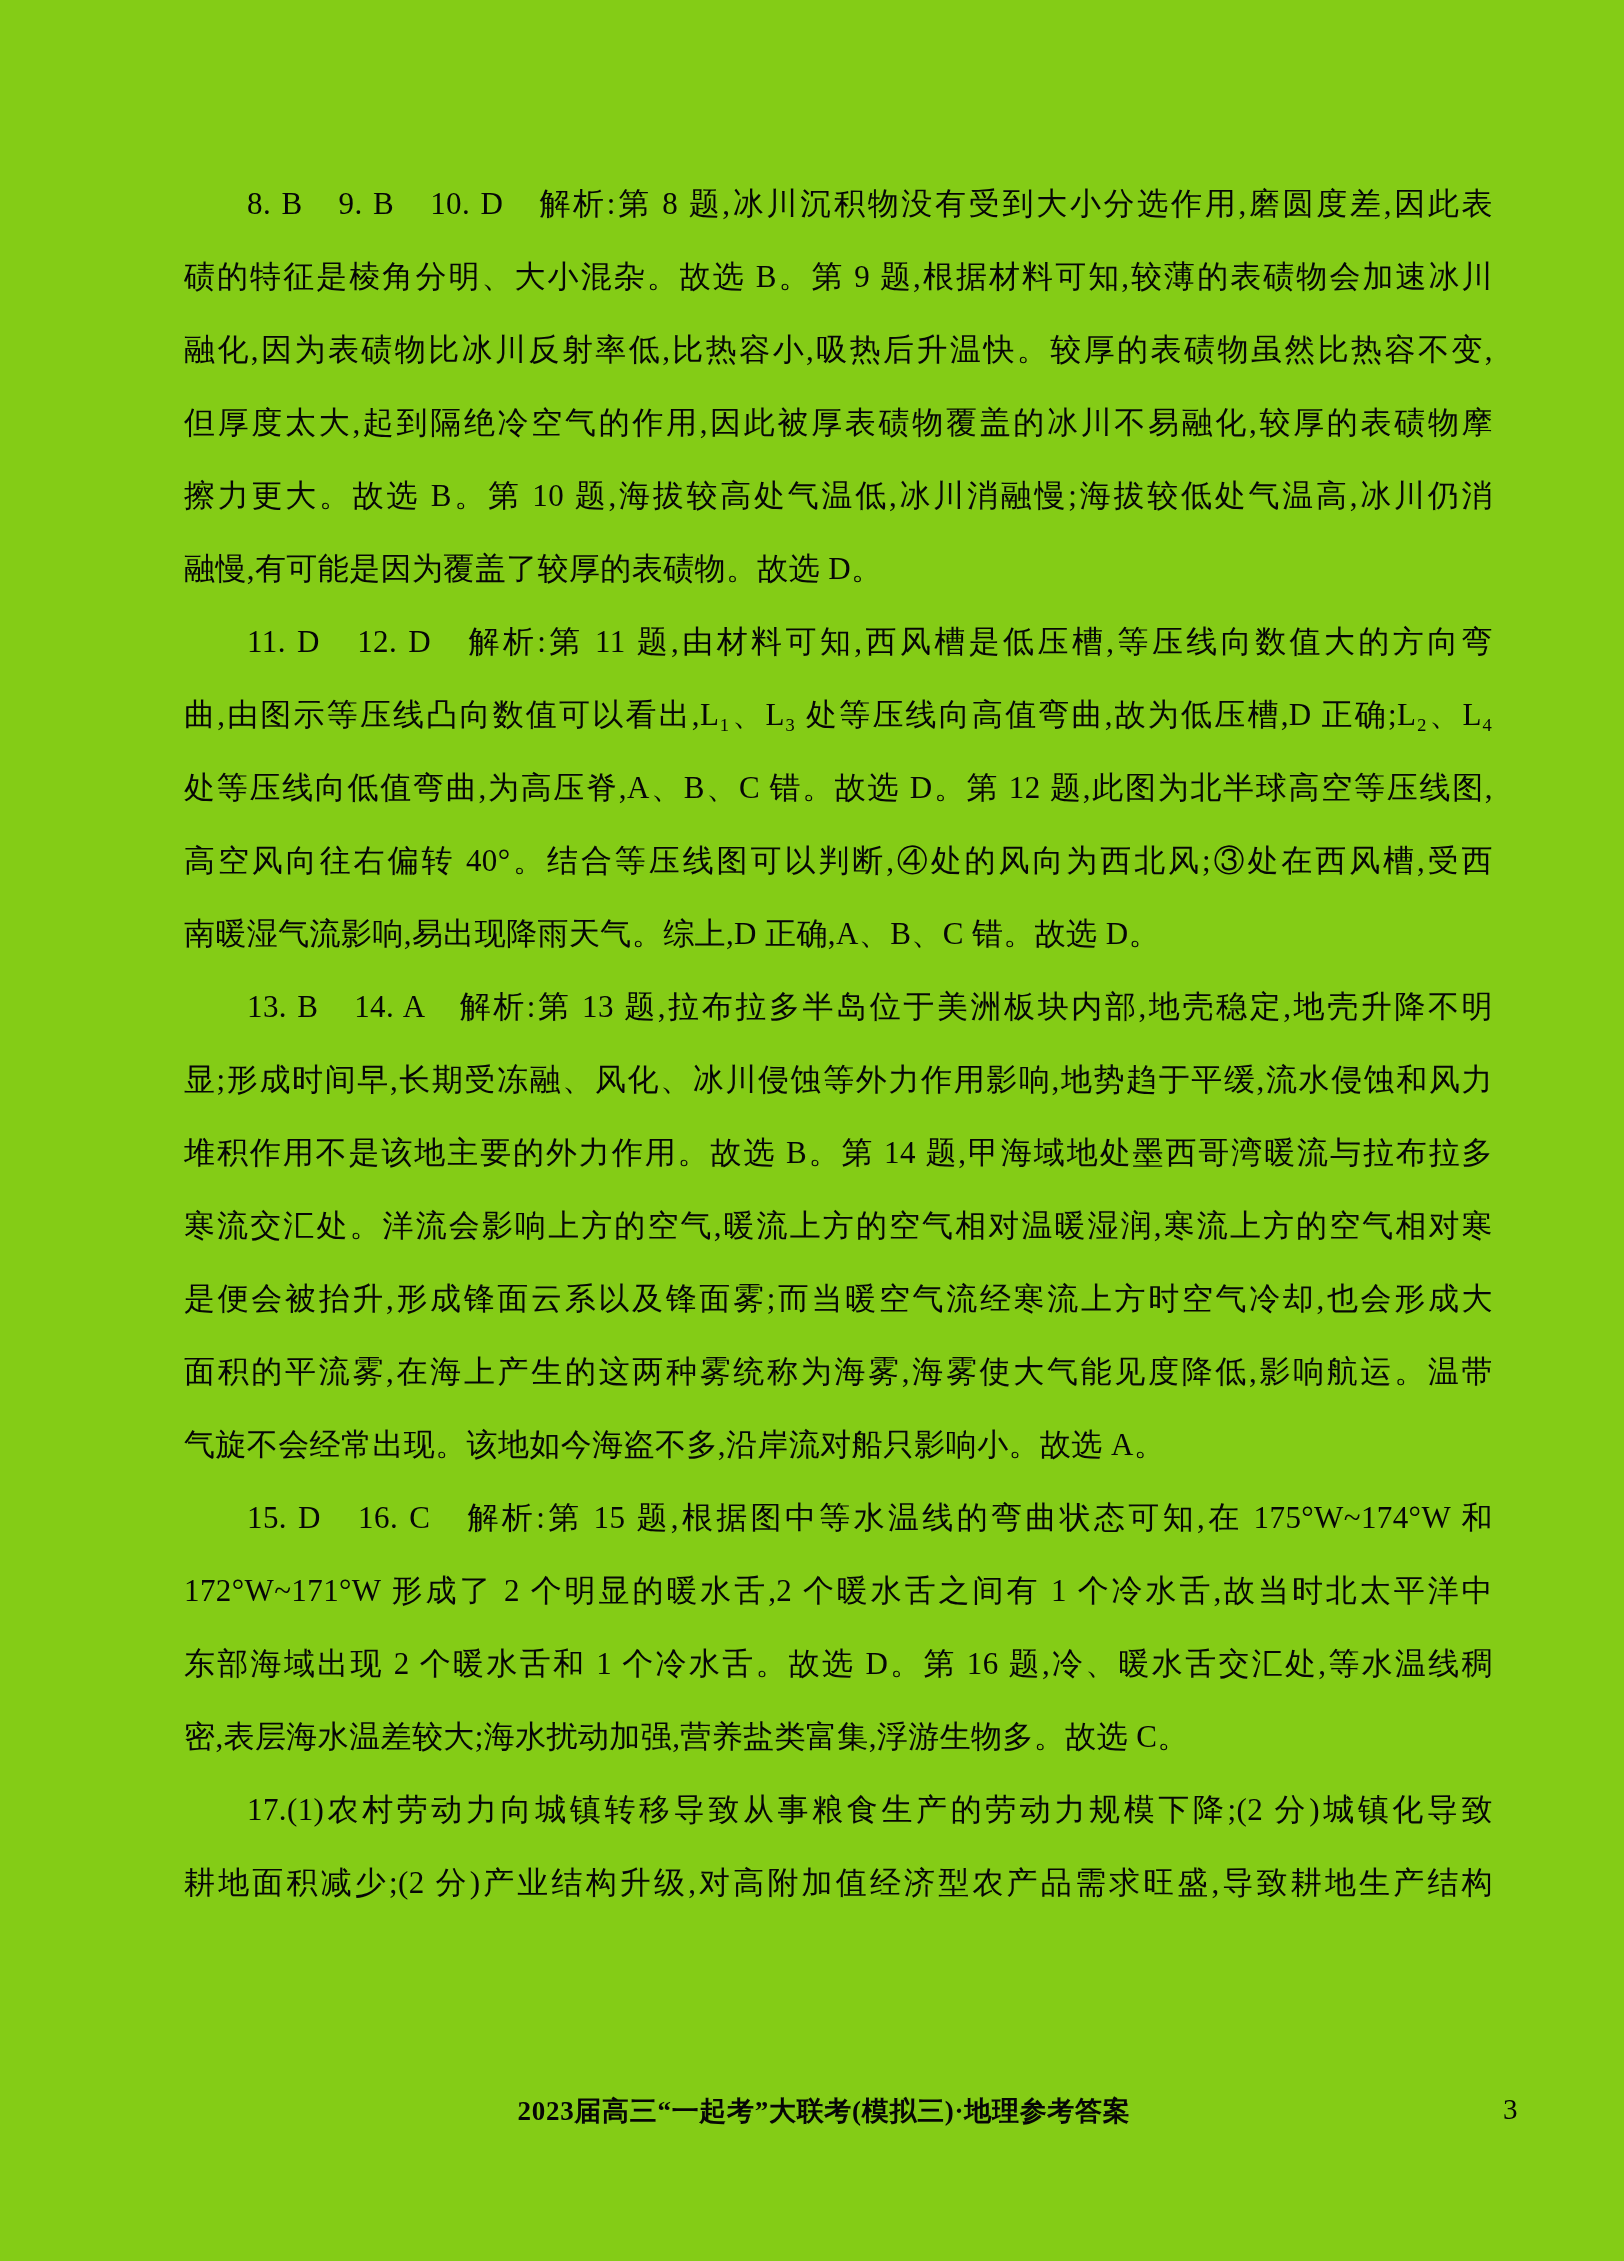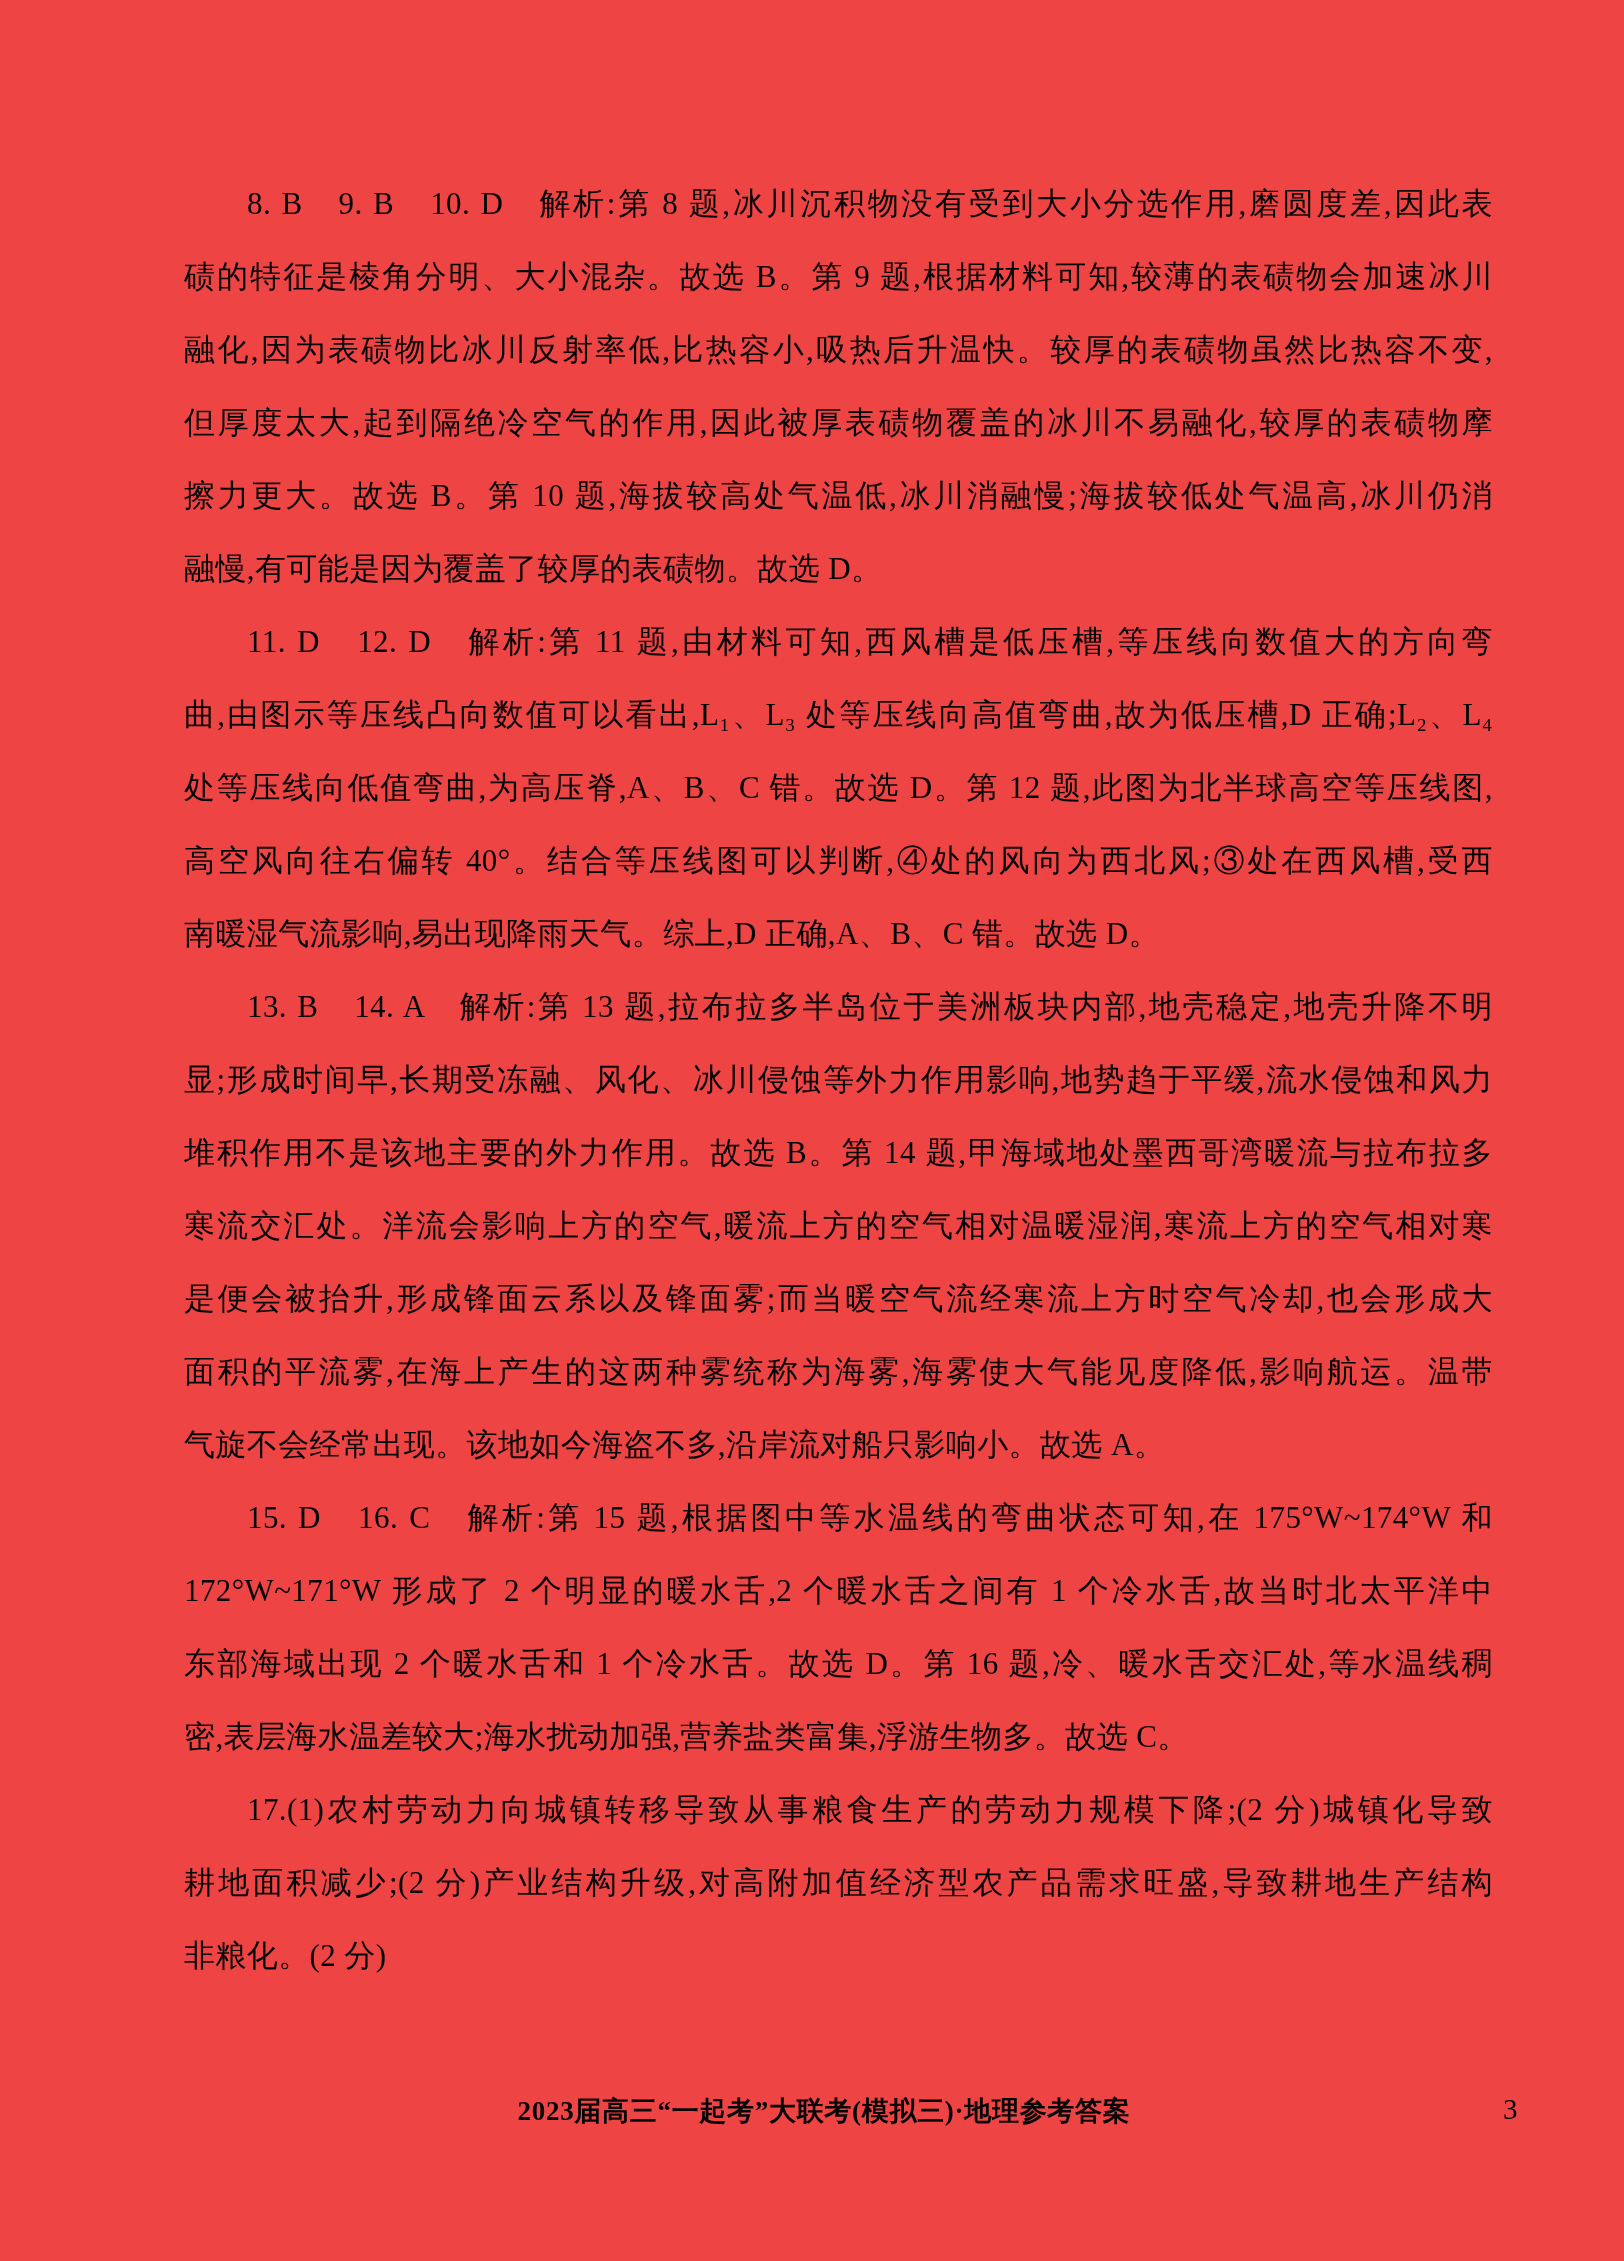--- a/index.html
+++ b/index.html
@@ -4,21 +4,21 @@
 <style>
   html, body {
     margin: 0;
     padding: 0;
     background: #e8e8e8;
   }
   .page {
     position: relative;
     width: 1624px;
     height: 2261px;
-    background: #ef4444;
+    background: #84cc16;
     margin: 0 auto;
     overflow: hidden;
     font-family: "Liberation Serif", "DejaVu Serif", serif;
     color: #060606;
   }
   .content {
     position: absolute;
     left: 184px;
     top: 167px;
     width: 1309px;
@@ -86,21 +86,20 @@
       <div class="line fill">寒流交汇处。洋流会影响上方的空气,暖流上方的空气相对温暖湿润,寒流上方的空气相对寒</div>
       <div class="line fill">是便会被抬升,形成锋面云系以及锋面雾;而当暖空气流经寒流上方时空气冷却,也会形成大</div>
       <div class="line fill">面积的平流雾,在海上产生的这两种雾统称为海雾,海雾使大气能见度降低,影响航运。温带</div>
       <div class="line">气旋不会经常出现。该地如今海盗不多,沿岸流对船只影响小。故选 A。</div>
       <div class="line indent fill">15. D　16. C　解析:第 15 题,根据图中等水温线的弯曲状态可知,在 175°W~174°W 和</div>
       <div class="line fill">172°W~171°W 形成了 2 个明显的暖水舌,2 个暖水舌之间有 1 个冷水舌,故当时北太平洋中</div>
       <div class="line fill">东部海域出现 2 个暖水舌和 1 个冷水舌。故选 D。第 16 题,冷、暖水舌交汇处,等水温线稠</div>
       <div class="line">密,表层海水温差较大;海水扰动加强,营养盐类富集,浮游生物多。故选 C。</div>
       <div class="line indent fill">17.(1)农村劳动力向城镇转移导致从事粮食生产的劳动力规模下降;(2 分)城镇化导致</div>
       <div class="line fill">耕地面积减少;(2 分)产业结构升级,对高附加值经济型农产品需求旺盛,导致耕地生产结构</div>
-      <div class="line">非粮化。(2 分)</div>
     </div>
 
   <div class="footer">
     <div class="footer-title">2023届高三“一起考”大联考(模拟三)·地理参考答案</div>
   </div>
 
   <div class="page-number">3</div>
 </div>
 
 

